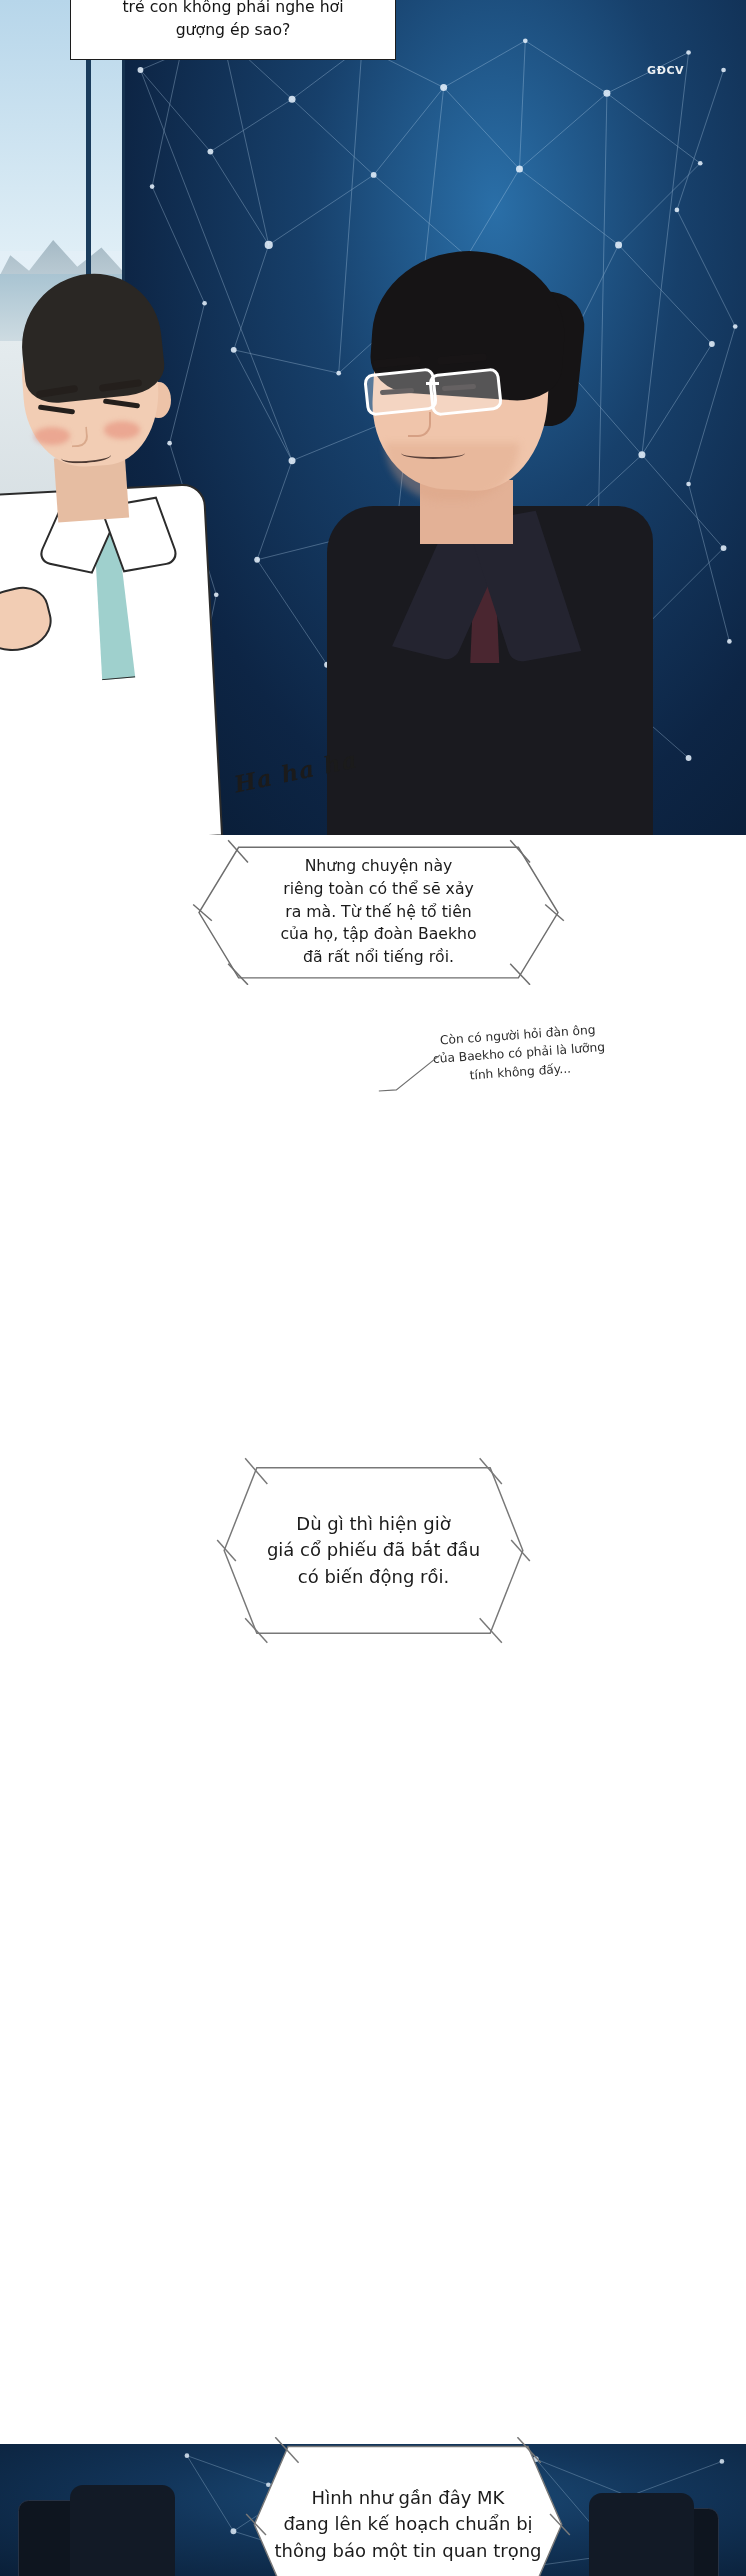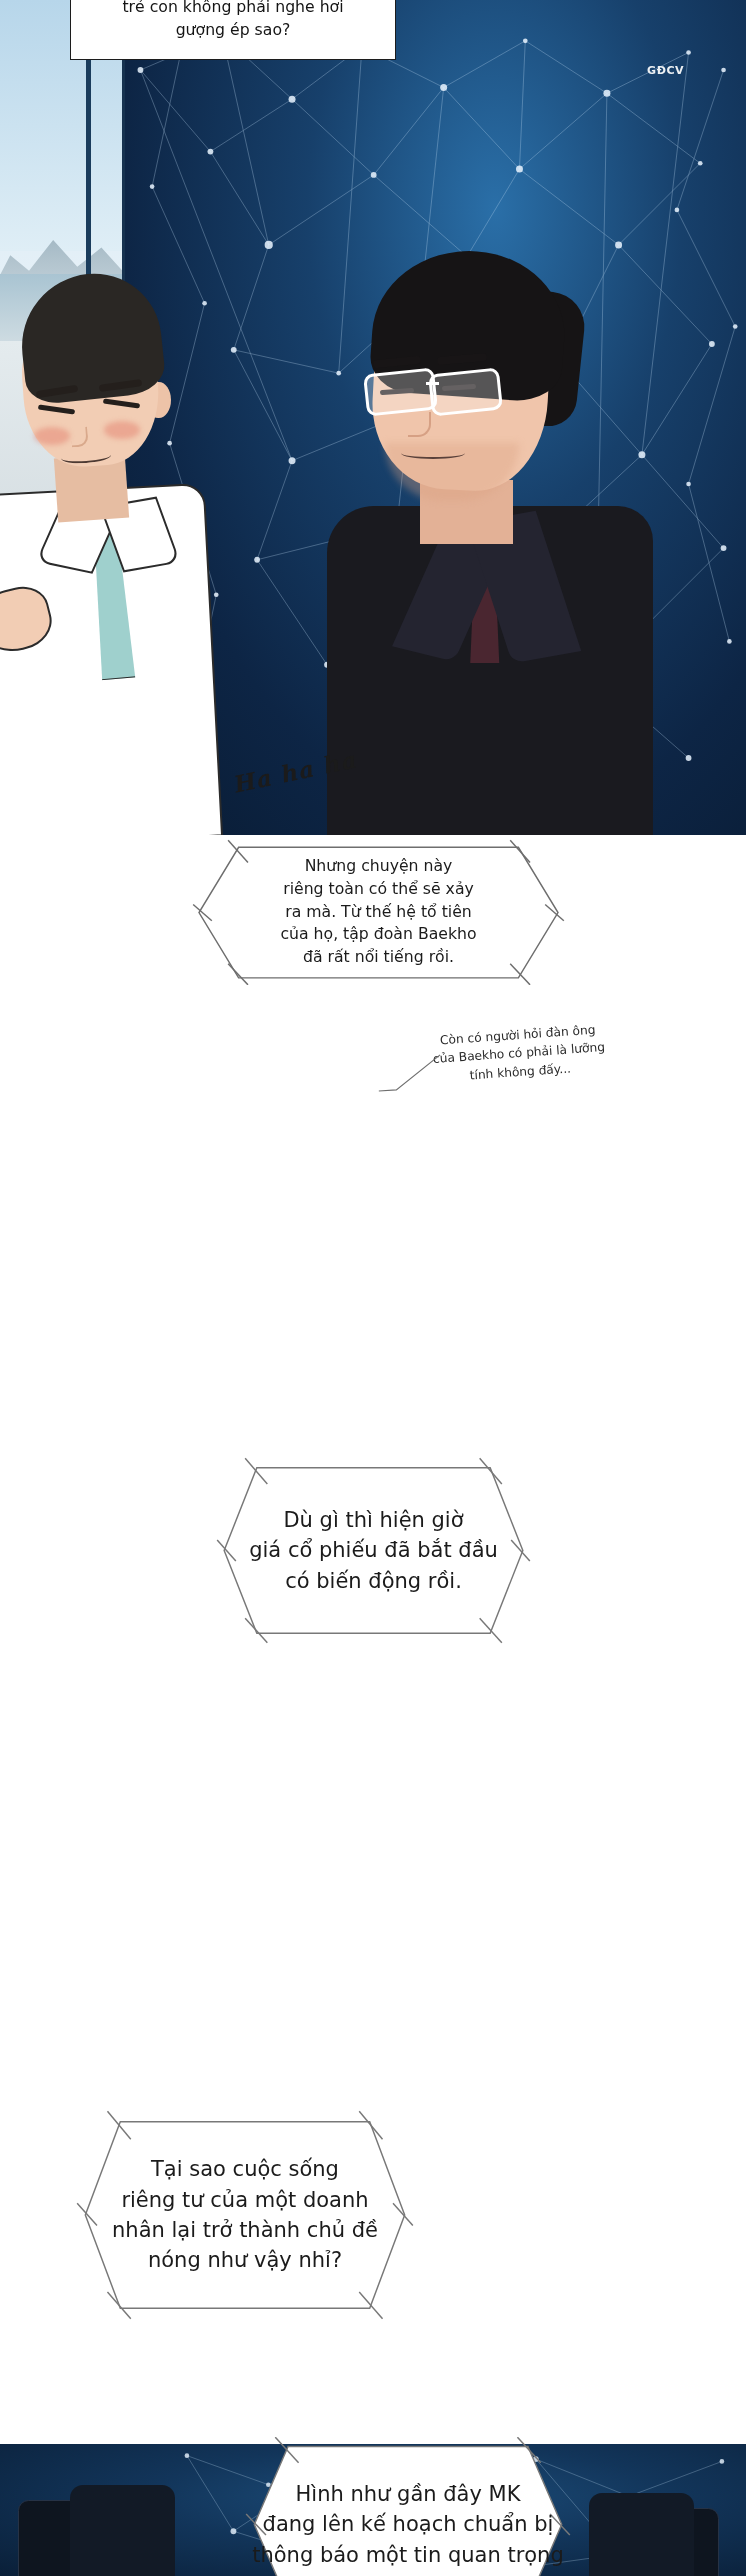--- a/index.html
+++ b/index.html
@@ -262,21 +262,21 @@
   }
 
   
   .hexbox { position:absolute; }
   .hexbox .hexsvg { position:absolute; left:0; top:0; }
   .hexbox .hextxt {
     position:absolute; left:0; top:0; width:100%; height:100%;
     display:flex; align-items:center; justify-content:center;
     text-align:center; white-space: pre-line;
     font-family: "DejaVu Sans", sans-serif;
-    font-size: 21px; line-height:1.45; color:#1b1b1b;
+    font-size: 18px; line-height:1.45; color:#1b1b1b;
   }
 
   .hand-text {
     position:absolute;
     font-family: "DejaVu Sans", sans-serif;
     color: #2a2a2a;
     text-align: center;
     white-space: pre-line;
     transform: rotate(-4deg);
   }
@@ -489,37 +489,20 @@
         <line x1="506" y1="142" x2="538" y2="178"></line>
         <line x1="50" y1="276" x2="88" y2="318"></line>
         <line x1="452" y1="276" x2="490" y2="318"></line>
       </g>
     </svg>
     <div class="hextxt">Dù gì thì hiện giờ
 giá cổ phiếu đã bắt đầu
 có biến động rồi.</div>
   </div>
 
-  <div class="hexbox" style="left:76px; top:2110px; width:338px; height:210px;">
-    <svg class="hexsvg" width="338" height="210" viewBox="0 0 580 360">
-      <polygon points="76,20 504,20 564,180 504,340 76,340 16,180" fill="#ffffff" stroke="#787878" stroke-width="2.5"></polygon>
-      <g stroke="#787878" stroke-width="2.5" fill="none">
-        <line x1="54" y1="2" x2="94" y2="50"></line>
-        <line x1="486" y1="2" x2="526" y2="50"></line>
-        <line x1="2" y1="160" x2="36" y2="198"></line>
-        <line x1="544" y1="160" x2="578" y2="198"></line>
-        <line x1="54" y1="312" x2="94" y2="358"></line>
-        <line x1="486" y1="312" x2="526" y2="358"></line>
-      </g>
-    </svg>
-    <div class="hextxt">Tại sao cuộc sống
-riêng tư của một doanh
-nhân lại trở thành chủ đề
-nóng như vậy nhỉ?</div>
-  </div>
 
   <div class="panel-bottom">
     <svg width="746" height="132" viewBox="0 0 1280 227">
       <g stroke="#bcd8ef" stroke-width="1" opacity="0.5" fill="none">
         <path d="M320,20 L460,70 L600,18 L760,80 L920,26 L1080,90 L1240,30"></path>
         <path d="M320,20 L400,150 L600,18 L720,170 L920,26 L1060,190"></path>
         <path d="M400,150 L560,200 L720,170 L880,215 L1060,190"></path>
       </g>
       <g fill="#e9f4ff" opacity="0.8">
         <circle cx="320" cy="20" r="4"></circle>

